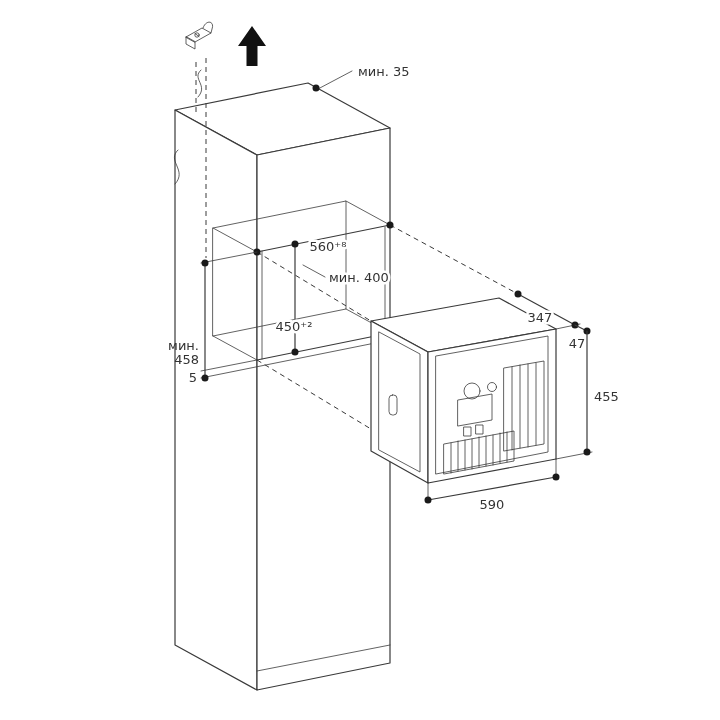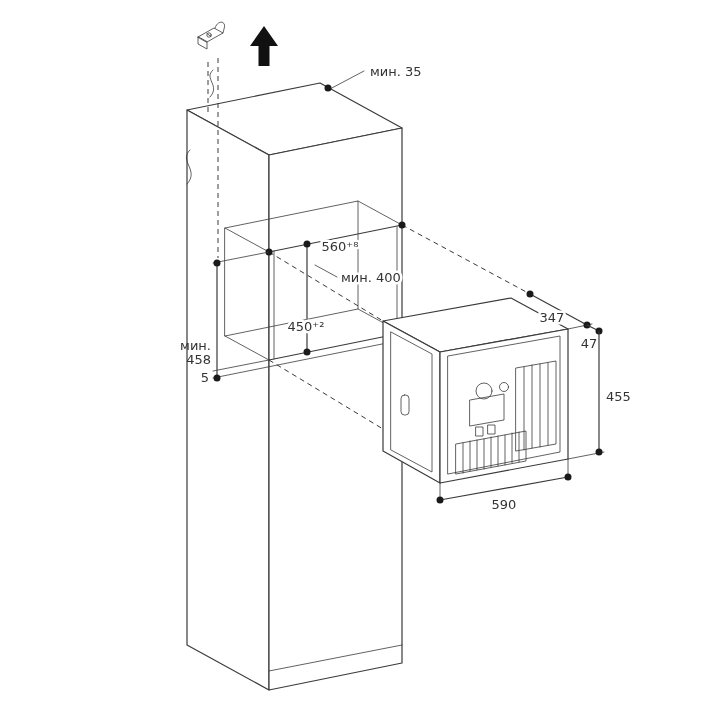--- a/index.html
+++ b/index.html
@@ -1,17 +1,17 @@
 <!DOCTYPE html>
 <html><head>
 <meta charset="utf-8">
 <style>
   html,body{margin:0;padding:0;background:#ffffff;}
   #stage{width:644px;height:720px;background:#ffffff;position:relative;overflow:hidden;
-         font-family:"DejaVu Sans","Liberation Sans",sans-serif;padding-left:12px;}
+         font-family:"DejaVu Sans","Liberation Sans",sans-serif;}
   svg{display:block;}
   .ln{fill:none;stroke:#3a3a3a;stroke-width:1.2;stroke-linejoin:round;stroke-linecap:round;}
   .thin{fill:none;stroke:#3a3a3a;stroke-width:0.8;stroke-linejoin:round;stroke-linecap:round;}
   .dash{fill:none;stroke:#3a3a3a;stroke-width:1;stroke-dasharray:5 4;stroke-linecap:butt;}
   .face{fill:#ffffff;stroke:#3a3a3a;stroke-width:1.2;stroke-linejoin:round;}
   .dot{fill:#1a1a1a;stroke:none;}
   .txt{font-size:13px;fill:#333333;}
   .halo{paint-order:stroke;stroke:#ffffff;stroke-width:5px;stroke-linejoin:round;}
   .mid{text-anchor:middle;} .end{text-anchor:end;}
   .arrowfill{fill:#111111;stroke:none;}

